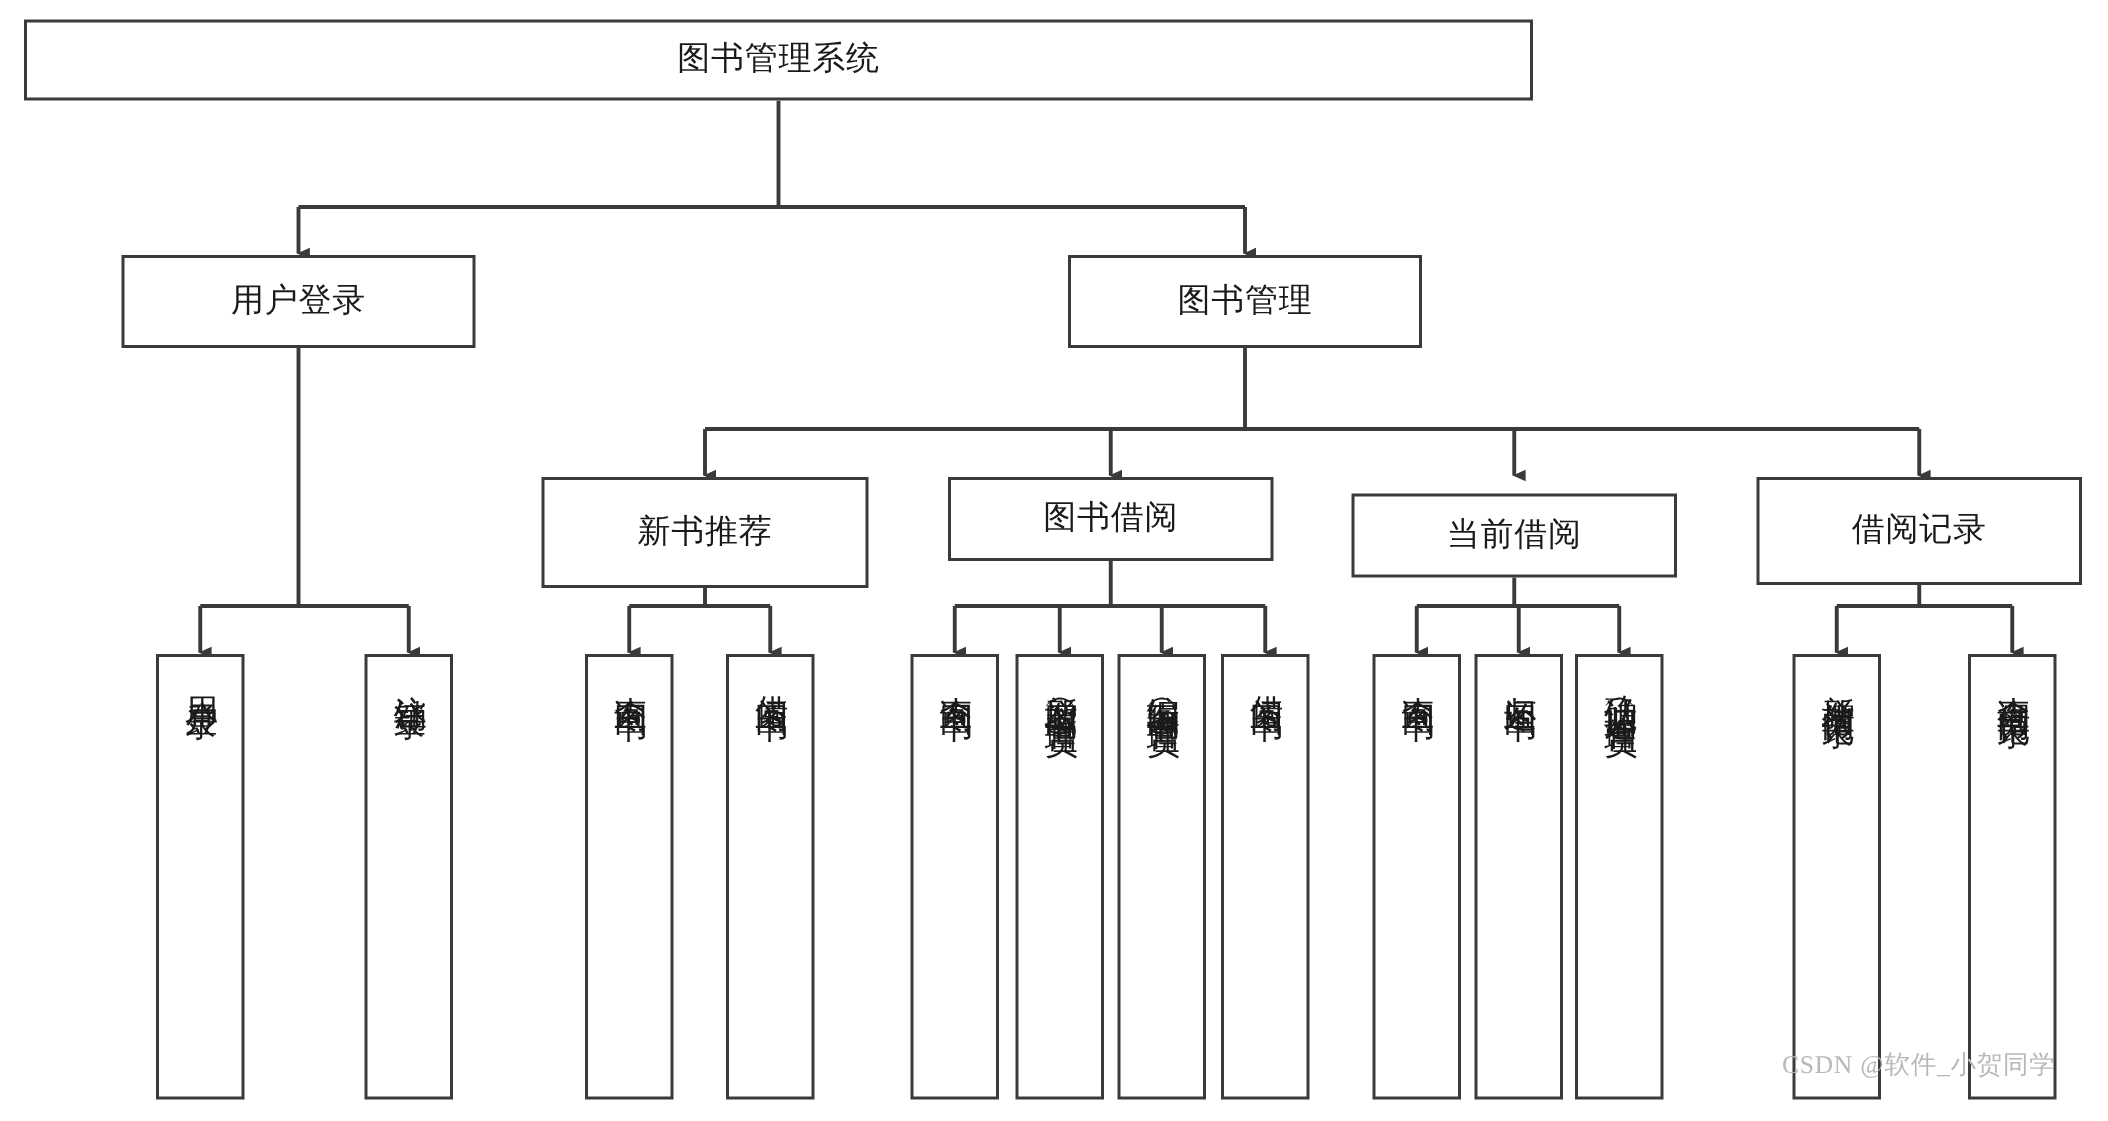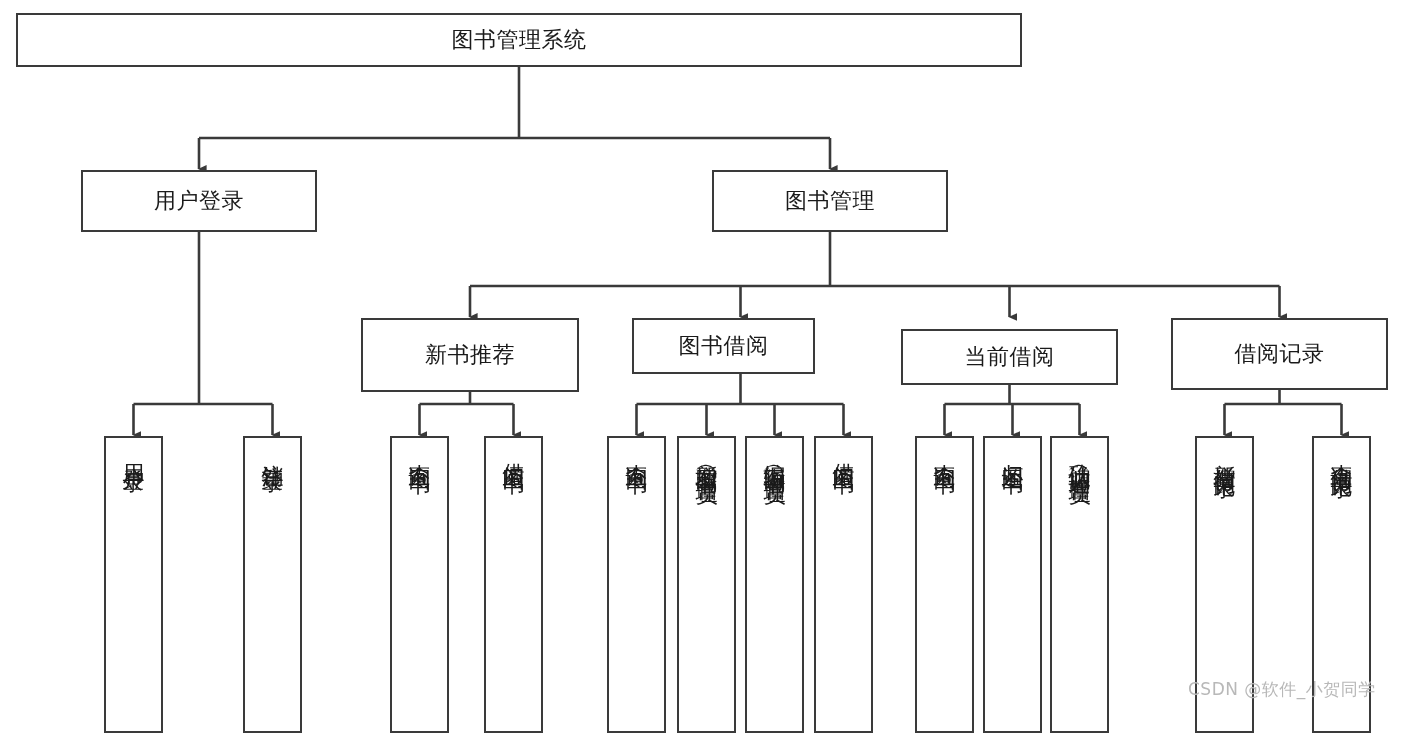--- a/index.html
+++ b/index.html
@@ -54,26 +54,27 @@
   .node.vert .label {
     writing-mode: vertical-rl;
     text-orientation: upright;
     font-size: 22px;
     letter-spacing: 3px;
     line-height: 1;
   }
   #watermark {
     position: absolute;
     left: 1188px;
-    top: 678px;
+    top: 698px;
     font-size: 17px;
     color: #b8b8b8;
     white-space: nowrap;
     letter-spacing: 0.5px;
     pointer-events: none;
+    font-family: Liberation Serif, serif;
   }
 </style>
 </head>
 <body>
 
 <div id="diagram-root">
 
   <svg class="edges" viewBox="0 0 1405 747">
     <defs>
       <marker id="arrowhead" markerWidth="9" markerHeight="9" refX="4.5" refY="7.6" orient="auto" markerUnits="userSpaceOnUse">
@@ -123,21 +124,21 @@
       </div>
       <div class="node horiz" style="left: 81px; top: 170px; width: 236px; height: 62px;">
         <span class="label">用户登录</span>
       </div>
       <div class="node horiz" style="left: 712px; top: 170px; width: 236px; height: 62px;">
         <span class="label">图书管理</span>
       </div>
       <div class="node horiz" style="left: 361px; top: 318px; width: 218px; height: 74px;">
         <span class="label">新书推荐</span>
       </div>
-      <div class="node horiz" style="left: 632px; top: 318px; width: 183px; height: 56px;">
+      <div class="node horiz" style="left: 632px; top: 318px; width: 217px; height: 56px;">
         <span class="label">图书借阅</span>
       </div>
       <div class="node horiz" style="left: 901px; top: 318px; width: 217px; height: 56px; margin-top: 11px;">
         <span class="label">当前借阅</span>
       </div>
       <div class="node horiz" style="left: 1171px; top: 318px; width: 217px; height: 72px;">
         <span class="label">借阅记录</span>
       </div>
       <div class="node vert" style="left: 104px; top: 436px; width: 59px; height: 297px;">
         <span class="label">用户登录</span>

